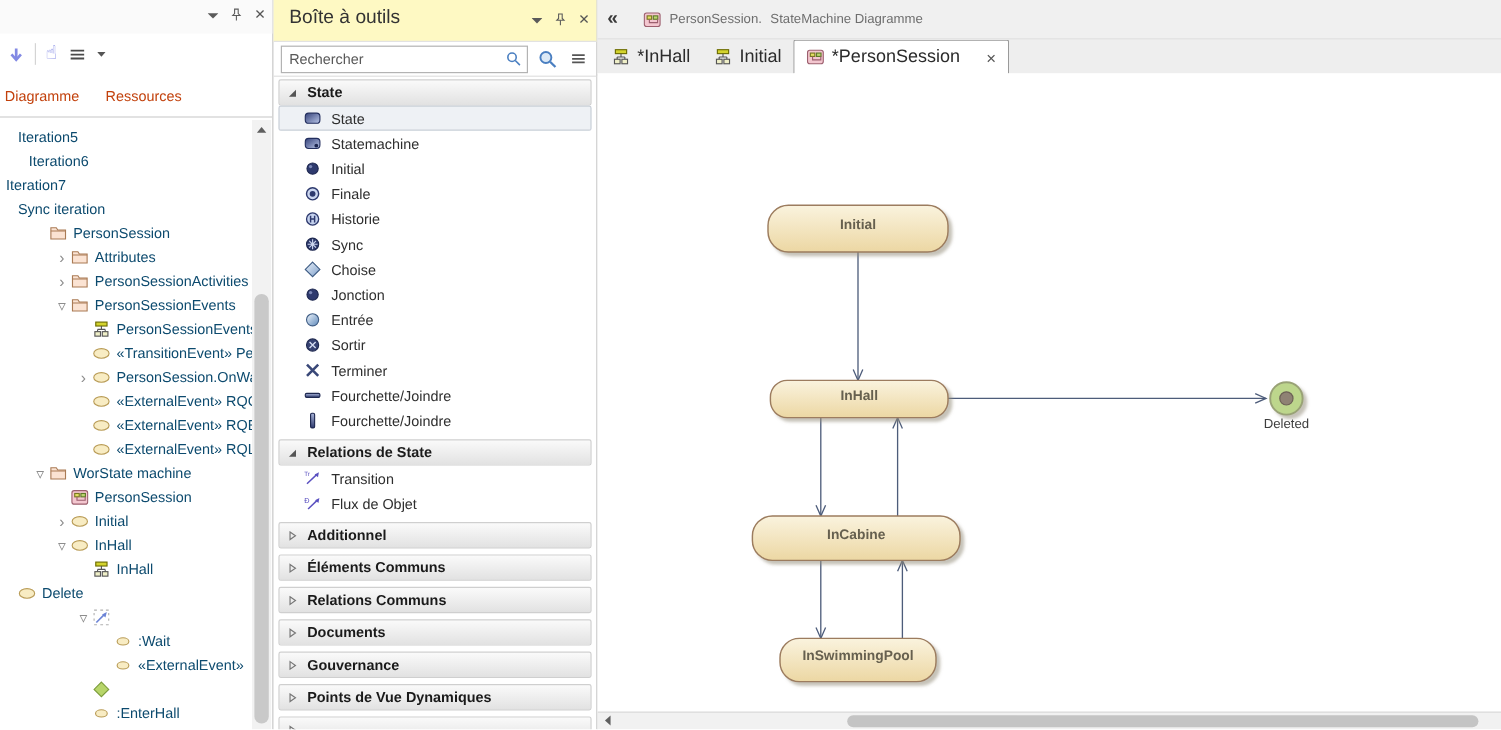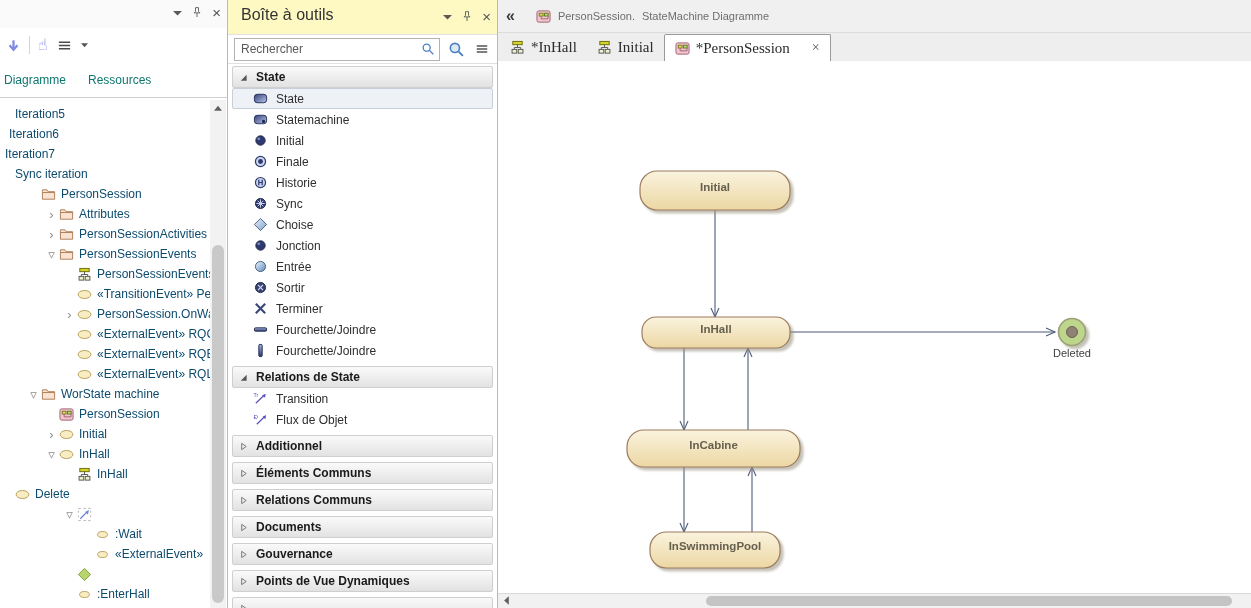--- a/index.html
+++ b/index.html
@@ -13,21 +13,21 @@
   #left-panel{position:absolute;left:0;top:0;width:227px;height:608px;background:#fff;
               border-right:1px solid #b9b9b9;}
   .panel-header{height:28px;position:relative;background:#fafafa;}
   .ph-icons{position:absolute;right:6px;top:6px;display:flex;align-items:center;gap:9px;}
   .ph-btn{color:#5a5a5a;cursor:default;display:inline-flex;align-items:center;}
   .close-x{font-size:15px;line-height:12px;color:#555;}
   .left-toolbar{height:34px;display:flex;align-items:center;gap:8px;padding-left:6px;}
   .tb-sep{width:1px;height:18px;background:#d4d4d4;}
   .hand-glyph{color:#8289e4;font-size:16px;line-height:16px;}
   .left-tabs{height:35px;display:flex;align-items:center;gap:22px;padding-left:4px;
-             border-bottom:1px solid #cfcfcf;font-size:12px;color:#0f766e;}
+             border-bottom:1px solid #cfcfcf;font-size:12px;color:#c2410c;}
   #tree{position:absolute;top:98px;left:0;right:17px;bottom:0;overflow:hidden;padding-top:6px;}
   .trow{height:20px;display:flex;align-items:center;white-space:nowrap;overflow:hidden;}
   .exp{width:15px;color:#8d8d8d;font-size:13px;line-height:13px;text-align:center;flex:0 0 auto;}
   .tlabel{font-size:12px;color:#0c4a6e;margin-left:5px;}
   .vscroll{position:absolute;top:100px;right:1px;width:16px;bottom:0;background:#f2f2f2;}
   .vs-up{position:absolute;top:2px;left:1px;}
   .vs-thumb{position:absolute;left:2px;width:12px;top:145px;height:358px;background:#c9c9c9;border-radius:7px;}
 
   
   #toolbox{position:absolute;left:228px;top:0;width:269px;height:608px;background:#fff;
@@ -48,21 +48,21 @@
             font-size:12px;color:#2e2e2e;box-sizing:border-box;border:1px solid transparent;border-radius:2px;}
   .tbx-item.selected{background:#eef1f5;border-color:#c9cfd8;}
   .tri{width:10px;display:inline-flex;}
 
   
   #diagram{position:absolute;left:498px;top:0;width:753px;height:608px;background:#fff;}
   .breadcrumb{height:32px;background:#f0f0f0;border-bottom:1px solid #dcdcdc;
               display:flex;align-items:center;gap:7px;padding-left:8px;}
   .bc-collapse{font-size:16px;font-weight:bold;color:#3a3a3a;margin-right:14px;line-height:16px;}
   .bc-text{font-size:11px;color:#6e6e6e;}
-  .tabstrip{height:29px;background:#eeeeee;border-bottom:1px solid #c6c6c6;display:flex;align-items:center;padding-left:2px;font-family:Liberation Serif, serif;}
+  .tabstrip{height:29px;background:#eeeeee;border-bottom:1px solid #c6c6c6;display:flex;align-items:flex-start;padding-left:2px;}
   .dtab{display:flex;align-items:center;gap:6px;padding:0 10px;font-size:15px;color:#2b2b2b;height:28px;box-sizing:border-box;}
   .dtab.active{background:#fff;border:1px solid #9a9a9a;border-bottom:1px solid #fff;height:29px;margin-bottom:-1px;border-radius:2px 2px 0 0;}
   .tclose{margin-left:16px;color:#555;font-size:14px;line-height:14px;}
   .canvas{position:absolute;left:0;top:61px;right:0;bottom:14px;background:#fff;overflow:hidden;}
   .hscroll{position:absolute;left:0;right:0;bottom:0;height:14px;background:#f1f1f1;border-top:1px solid #dadada;}
   .hs-left{position:absolute;left:3px;top:0px;}
   .hs-thumb{position:absolute;top:2px;height:10px;left:208px;width:526px;background:#c4c4c4;border-radius:6px;}
 </style>
 </head>
 <body>
@@ -107,21 +107,21 @@
         </span>
     </div>
     <div class="left-tabs">
       <span class="left-tab">Diagramme</span>
       <span class="left-tab">Ressources</span>
     </div>
     <div id="tree">
         <div class="trow" style="padding-left:10px">
           <span class="tlabel">Iteration5</span>
         </div>
-        <div class="trow" style="padding-left:4px">
+        <div class="trow" style="padding-left:19px">
           <span class="tlabel">Iteration6</span>
         </div>
         <div class="trow" style="">
           <span class="tlabel">Iteration7</span>
         </div>
         <div class="trow" style="padding-left:10px">
           <span class="tlabel">Sync iteration</span>
         </div>
         <div class="trow" style="padding-left:26px">
           <span class="exp"></span>

